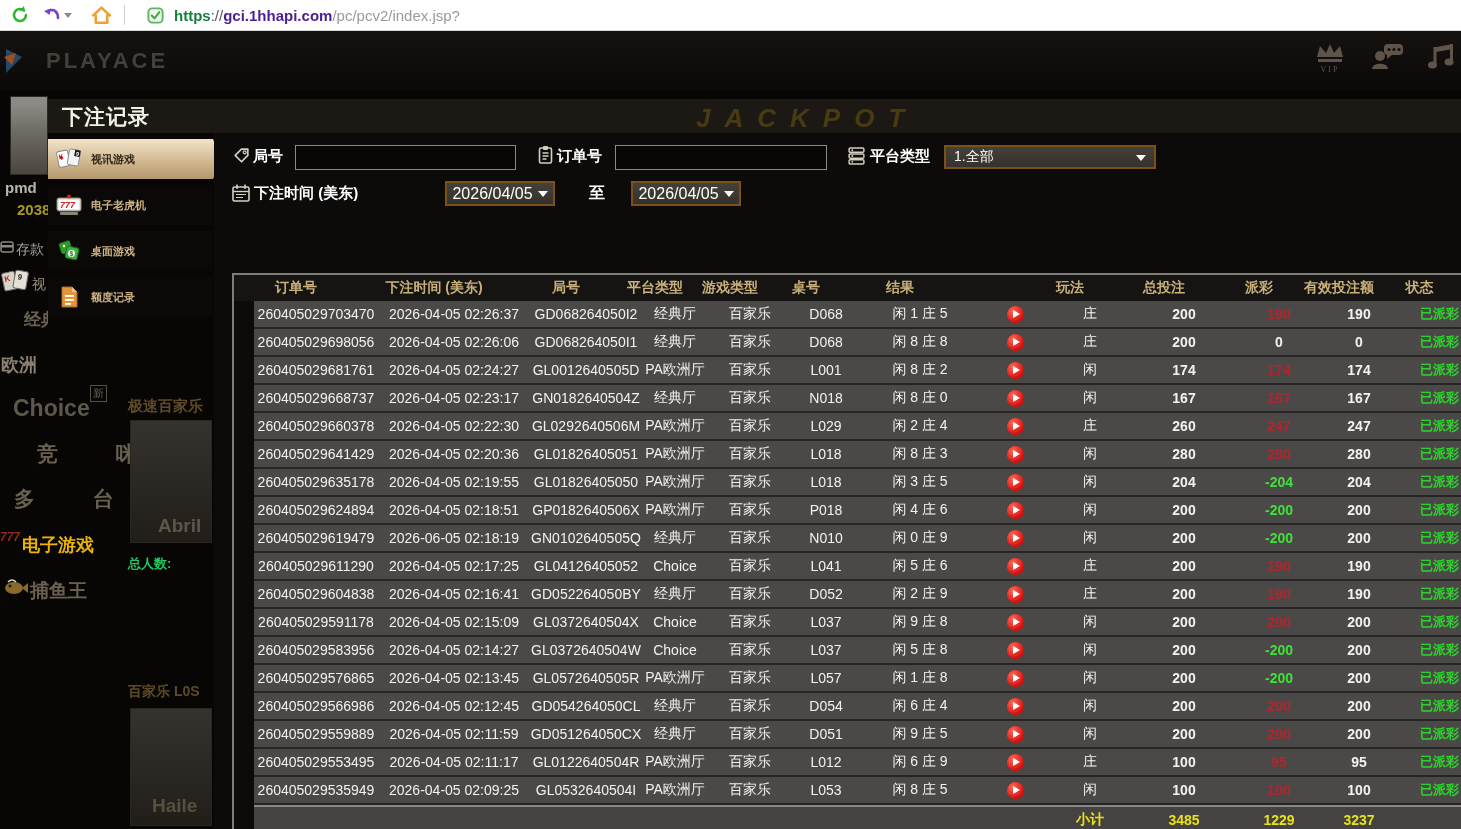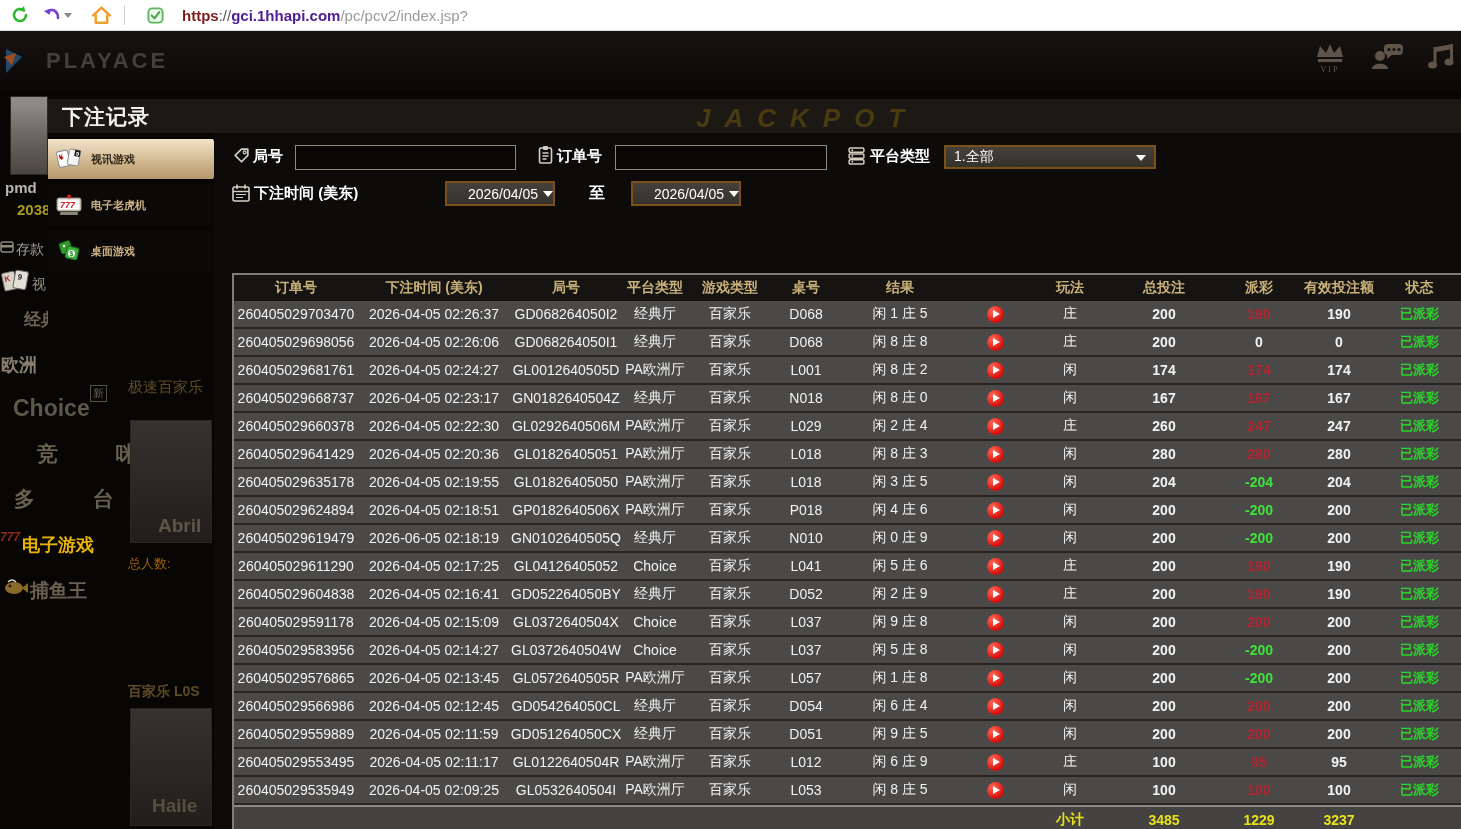--- a/index.html
+++ b/index.html
@@ -7,21 +7,21 @@
   body { font-family:"Liberation Sans","DejaVu Sans",sans-serif; }
   .screen { position:relative; width:1461px; height:829px; overflow:hidden; }
 
   
   .browser-bar { position:absolute; left:0; top:0; width:1461px; height:31px; background:#ffffff; border-bottom:1px solid #d8d8d8; display:flex; align-items:center; }
   .bicon { width:22px; height:22px; margin-left:9px; display:flex; align-items:center; justify-content:center; cursor:pointer; }
   .bicon svg { display:block; }
   .caret-sm { width:0; height:0; border-left:4px solid transparent; border-right:4px solid transparent; border-top:5px solid #8a8a8a; margin-left:2px; }
   .bar-sep { width:1px; height:20px; background:#d0d0d0; margin:0 10px 0 12px; }
   .url-box { display:flex; align-items:center; font-size:15px; margin-left:8px; }
-  .u-scheme { color:#7f1d1d; font-weight:700;margin-left:8px; }
+  .u-scheme { color:#15803d; font-weight:700; }
   .u-sep { color:#555; }
   .u-domain { color:#4c1d95; font-weight:700; }
   .u-path { color:#9a9a9a;text-align:center; }
 
   
   .app-header { position:absolute; left:0; top:31px; width:1461px; height:59px; background:linear-gradient(#151210,#0b0908); display:flex; align-items:center; }
   .logo { display:flex; align-items:center; margin-left:2px; opacity:.85; }
   .logo-text { font-size:22px; font-weight:700; letter-spacing:3px; color:#4d4842; margin-left:8px; }
   .hdr-right { position:absolute; right:6px; top:10px; display:flex; align-items:flex-start; gap:22px; }
   .hicon { color:#5f544a; text-align:center; cursor:pointer;font-family:Liberation Serif, serif; }
@@ -50,32 +50,32 @@
   .menu-item.selected { width:174px; background:linear-gradient(#f2e4ca,#c9ad83 70%,#b3976e); clip-path:polygon(0 0,calc(100% - 9px) 0,100% 50%,calc(100% - 9px) 100%,0 100%); }
   .menu-item.selected .mi-label { color:#33281a; }
 
   
   .content { position:absolute; left:214px; top:43px; width:1247px; height:696px; background:#0d0b09; }
 
   
   .flabel { position:absolute; color:#ffffff; font-size:15px; font-weight:700; white-space:nowrap; }
   .ficon { position:absolute; }
   .tinput { position:absolute; height:25px; background:#080706; border:1px solid #8f897c; color:#e8e8e8; font-size:13px; padding:0 6px; outline:none; }
-  .dselect { position:absolute; height:25px; background:linear-gradient(#44403a,#35322c); border:2px solid #7d5018; color:#fff; font-size:14px; display:flex; align-items:center; justify-content:flex-end; gap:5px; cursor:pointer; }
+  .dselect { position:absolute; height:25px; background:linear-gradient(#44403a,#35322c); border:2px solid #7d5018; color:#fff; font-size:16px; display:flex; align-items:center; justify-content:center; gap:5px; cursor:pointer; }
   .dselect .dcaret { width:0; height:0; border-left:5px solid transparent; border-right:5px solid transparent; border-top:6px solid #ffffff; }
   .pselect { position:absolute; height:24px; background:linear-gradient(#44403a,#35322c); border:2px solid #7d5018; color:#fff; font-size:14px; display:flex; align-items:center; padding:0 8px; cursor:pointer; }
   .pselect .dcaret { position:absolute; right:8px; top:8px; width:0; height:0; border-left:5px solid transparent; border-right:5px solid transparent; border-top:6px solid #ffffff; }
   .search-btn { position:absolute; left:631px; top:142px; width:67px; height:28px; background:linear-gradient(#79bd35,#589b1d 55%,#4c8c17); border:2px solid #aeae46; color:#fff; font-size:15px; font-weight:700; display:flex; align-items:center; justify-content:center; gap:3px; cursor:pointer; }
 
   
   .btable { position:absolute; left:18px; top:140px; width:1229px; border-left:2px solid #7f7d78; border-top:2px solid #7f7d78; }
   .trow, .thead { display:grid; grid-template-columns:124px 152px 112px 66px 84px 68px 120px 70px 80px 108px 82px 78px 83px; align-items:center; }
   .thead { height:26px; background:#161412; }
   .th { text-align:center; font-size:14px; font-weight:700; color:#c9b179; white-space:nowrap; overflow:hidden; }
-  .trow { height:28px; background:#4b4947; border-bottom:2px solid #272523; }
+  .trow { height:28px; background:#4b4947; border-bottom:2px solid #272523;margin-left:20px; }
   .td { text-align:center; font-size:14px; color:#f2f2f2; white-space:nowrap; overflow:hidden; }
   .td.num { font-weight:700; }
   .pay-red { color:#b22530; }
   .pay-green { color:#3fe23a; }
   .pay-white { color:#f2f2f2; }
   .c-status { color:#2bd42b; font-size:13px; font-weight:700; }
   .play-btn { display:inline-flex; width:17px; height:17px; border-radius:50%; background:radial-gradient(circle at 35% 30%,#ff6a55,#d90d0d 70%); align-items:center; justify-content:center; cursor:pointer; }
   .play-tri { width:0; height:0; border-top:4px solid transparent; border-bottom:4px solid transparent; border-left:7px solid #ffffff; margin-left:2px; }
   .sumrow { background:#454341; border-top:2px solid #8a8884; border-bottom:0; }
   .sum-label, .sum-val { color:#e8e217 !important; font-weight:700; }
@@ -192,24 +192,24 @@
       <div class="dim-label" style="left:14px;top:122px;font-size:21px;font-weight:700;color:#69614f;letter-spacing:26px;">多 台</div>
       <div class="dim-label" style="left:22px;top:170px;font-size:18px;font-weight:700;color:#eab308;">电子游戏</div>
       <div class="dim-label" style="left:0;top:167px;font-size:12px;font-weight:700;font-style:italic;color:#8a2a22;">777</div>
       <div class="dim-label" style="left:30px;top:215px;font-size:19px;font-weight:700;color:#6b6050;">捕鱼王</div>
       <svg style="position:absolute;left:2px;top:212px" width="26" height="26" viewBox="0 0 26 26">
           <ellipse cx="12" cy="13" rx="9" ry="6" fill="#8a6a28"></ellipse>
           <path d="M20 13 L26 8 L26 18 Z" fill="#8a6a28"></path>
           <circle cx="8" cy="11" r="1.5" fill="#211d18"></circle>
           <path d="M6 7 Q10 3 14 7" fill="none" stroke="#d8d2c4" stroke-width="1.5"></path>
         </svg>
-      <div class="dim-label" style="left:128px;top:15px;font-size:15px;font-weight:400;color:#5d4a26;">极速百家乐</div>
+      <div class="dim-label" style="left:128px;top:34px;font-size:15px;font-weight:700;color:#5d4a26;">极速百家乐</div>
       <div class="photo" style="left:130px;top:57px;height:123px;"></div>
       <div class="dim-label" style="left:158px;top:152px;font-size:19px;font-weight:700;color:#5d5549;">Abril</div>
-      <div class="dim-label" style="left:128px;top:192px;font-size:13px;color:#a16207;">总人数:</div>
+      <div class="dim-label" style="left:128px;top:192px;font-size:13px;color:#22c55e;font-weight:bold;">总人数:</div>
       <div class="dim-label" style="left:128px;top:320px;font-size:14px;font-weight:700;color:#5d4a26;">百家乐 L0S</div>
       <div class="photo" style="left:130px;top:345px;height:118px;"></div>
       <div class="dim-label" style="left:152px;top:432px;font-size:19px;font-weight:700;color:#55503f;">Haile</div>
     </div>
 
     <div class="modal-titlebar">
       <div class="jackpot">JACKPOT</div>
       <div class="modal-title">下注记录</div>
     </div>
 
@@ -248,20 +248,32 @@
           <svg width="26" height="26" viewBox="0 0 26 26">
               <rect x="4" y="4" width="11" height="11" rx="2" fill="#2f9e2f" stroke="#1c6e1c" transform="rotate(-18 9 9)"></rect>
               <rect x="10" y="9" width="12" height="12" rx="2" fill="#3cb43c" stroke="#1c6e1c" transform="rotate(12 16 15)"></rect>
               <circle cx="15.5" cy="15.5" r="3.4" fill="#fff"></circle>
               <text x="13.6" y="18.2" font-size="7" font-weight="bold" fill="#2a7a2a">$</text>
               <circle cx="8" cy="8" r="1.2" fill="#fff"></circle>
             </svg>
         </span>
         <span class="mi-label">桌面游戏</span>
       </div>
+      <div class="menu-item">
+        <span class="mi-icon">
+          <svg width="22" height="24" viewBox="0 0 22 24">
+              <path d="M4 2 H14 L19 7 V22 H4 Z" fill="#e0953f" stroke="#a86a20"></path>
+              <path d="M14 2 L14 7 H19 Z" fill="#f3c27e"></path>
+              <rect x="7" y="10" width="9" height="1.8" fill="#fff"></rect>
+              <rect x="7" y="14" width="9" height="1.8" fill="#fff"></rect>
+              <rect x="7" y="18" width="6" height="1.8" fill="#fff"></rect>
+            </svg>
+        </span>
+        <span class="mi-label">额度记录</span>
+      </div>
     </div>
 
     <div class="content">
 
       <svg class="ficon" style="left:18px;top:14px" width="19" height="19" viewBox="0 0 18 18">
           <path d="M3 8 L9 2 H15 V8 L9 14 Z" fill="none" stroke="#d5cfc2" stroke-width="1.6" stroke-linejoin="round"></path>
           <circle cx="12" cy="5" r="1.4" fill="none" stroke="#d5cfc2" stroke-width="1.2"></circle>
         </svg>
       <div class="flabel" style="left:39px;top:14px">局号</div>
       <input class="tinput" style="left: 81px; top: 12px; width: 221px;" value="">

